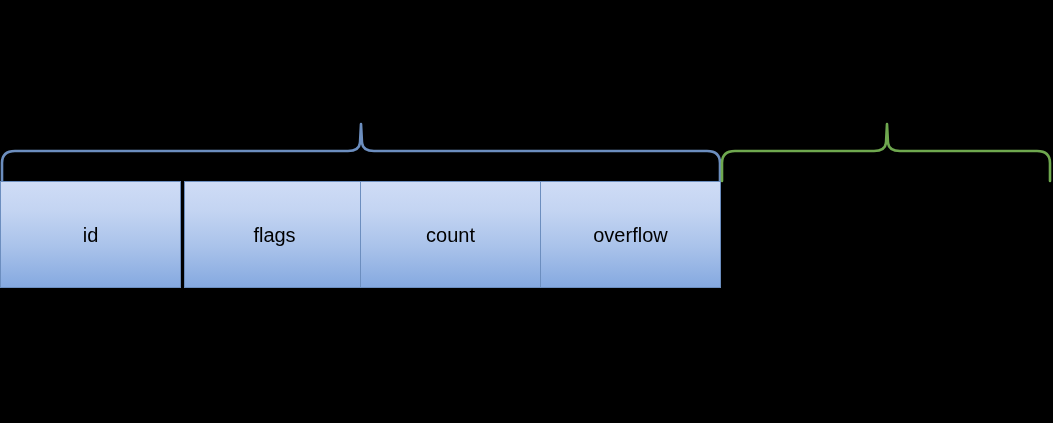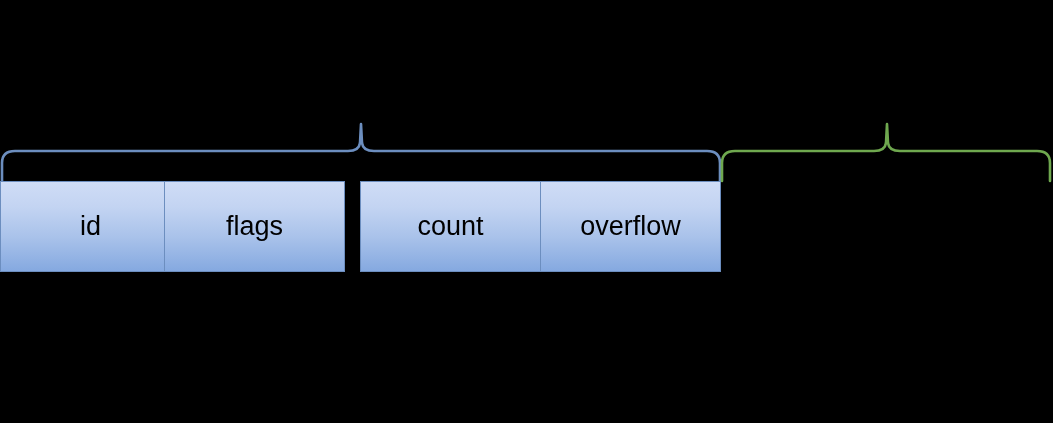--- a/index.html
+++ b/index.html
@@ -34,42 +34,42 @@
   .row {
     position: absolute;
     left: 0;
     top: 181px;
     height: 91px;
     width: 1053px;
   }
   .cell {
     position: absolute;
     top: 0;
-    height: 91px;
+    height: 107px;
     box-sizing: border-box;
     display: flex;
     align-items: center;
     justify-content: center;
     color: #000000;
-    font-size: 27px;
+    font-size: 20px;
     line-height: 1;
     letter-spacing: 0px;
     white-space: nowrap;
     text-align: center;
   }
   .cell-blue {
     background: linear-gradient(to bottom, #cfdcf6 0%, #c3d4f2 28%, #a9c2ea 62%, #85a9e0 100%);
     border: 1px solid #6c8ebf;
   }
   .cell-green {
     background: linear-gradient(to bottom, #d7e9d1 0%, #cde3c6 28%, #b6d7a8 62%, #97c882 100%);
     border: 1px solid #6fa84f;
   }
   .cell-0 { left: 0px;   width: 181px; }
-  .cell-1 { left: 164px; width: 181px; }
+  .cell-1 { left: 184px; width: 181px; }
   .cell-2 { left: 360px; width: 181px; }
   .cell-3 { left: 540px; width: 181px; }
   .cell-4 { left: 720px; width: 330px; }
 </style>
 </head>
 <body>
 
 <div id="diagram-root">
 
   <svg class="brace-layer" width="1053" height="423" viewBox="0 0 1053 423" xmlns="http://www.w3.org/2000/svg">

